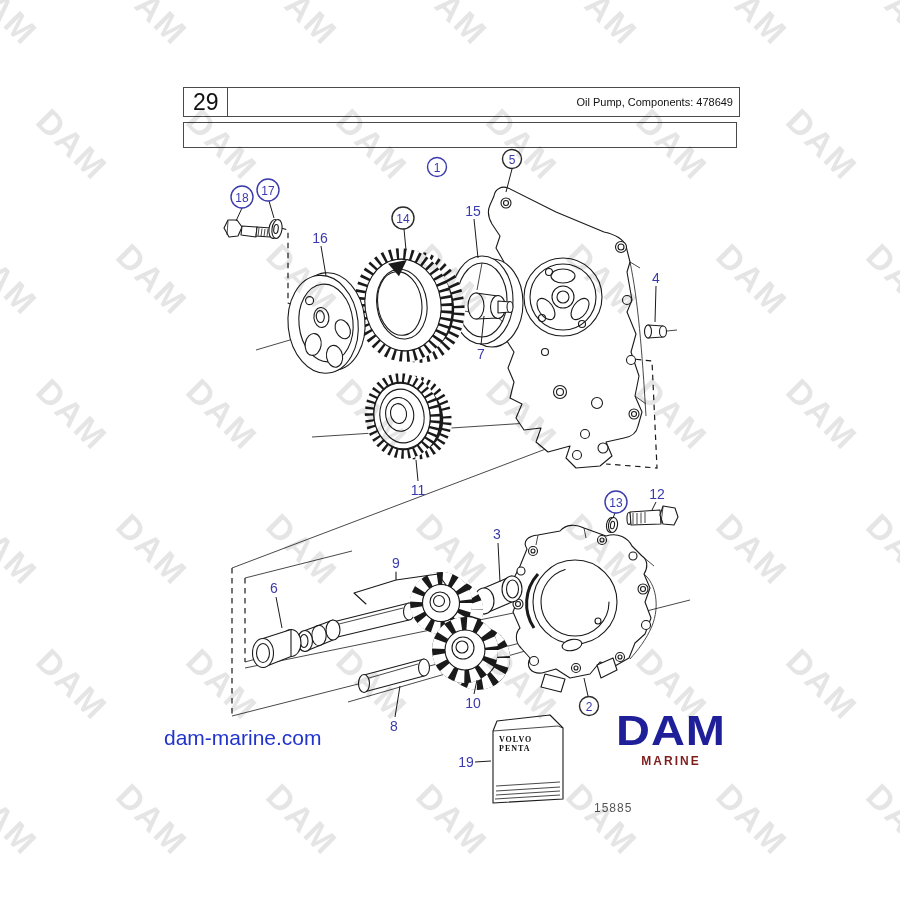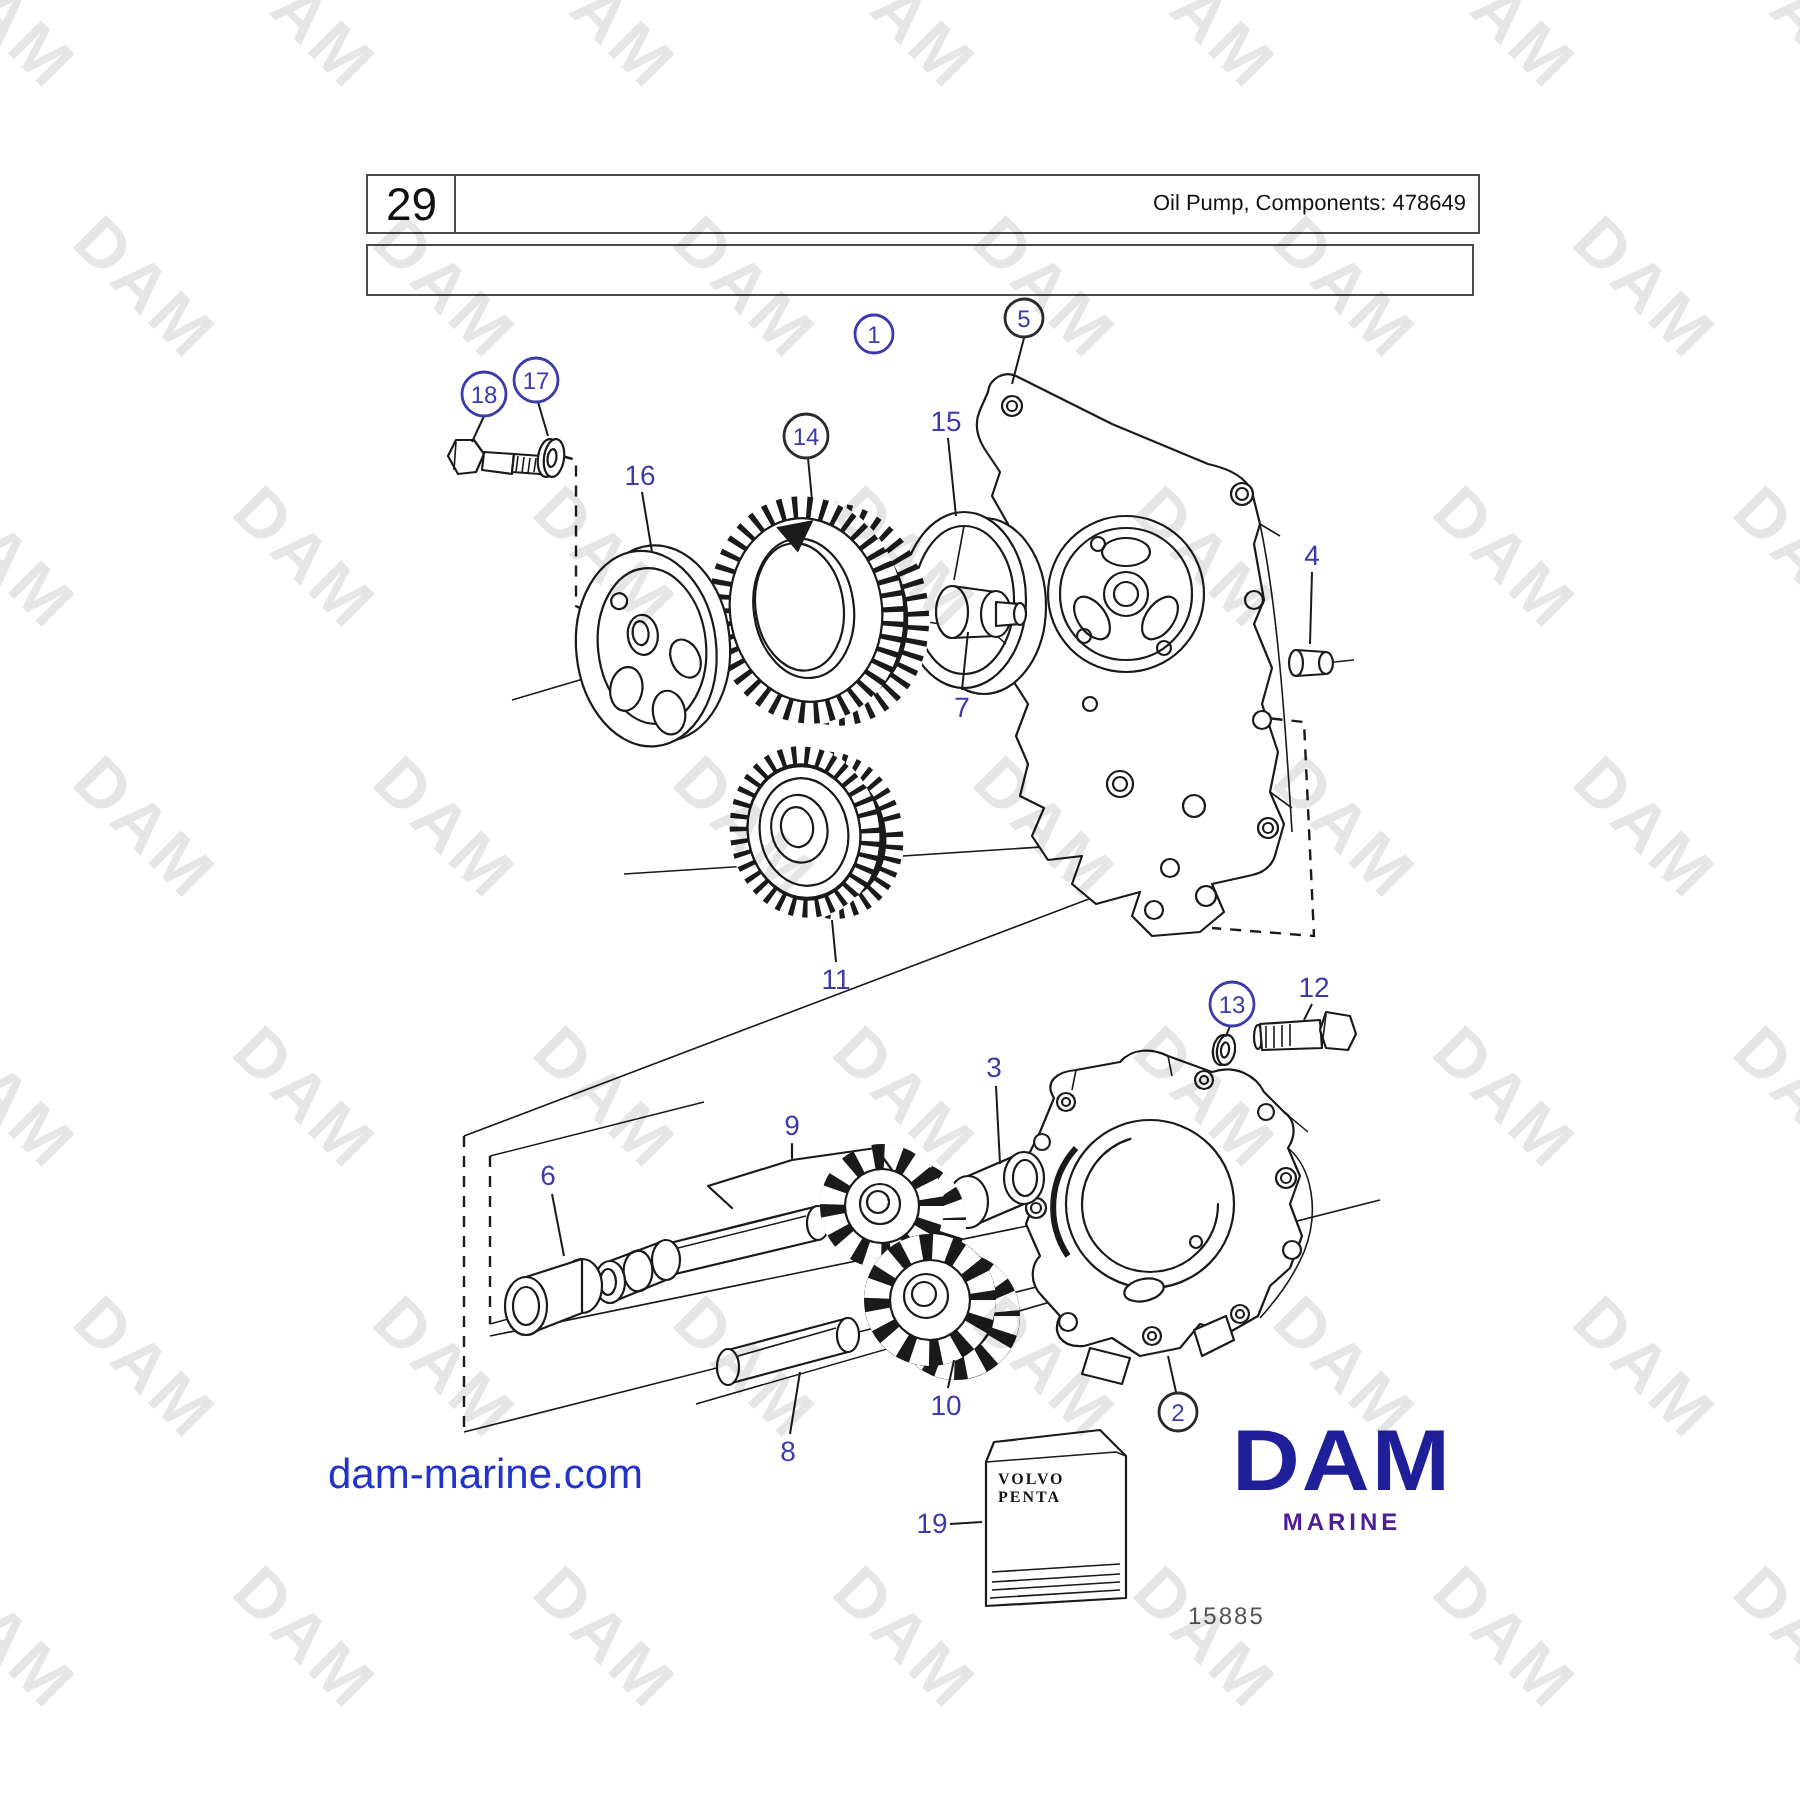--- a/index.html
+++ b/index.html
@@ -19,21 +19,21 @@
   .blk{fill:#1a1a1a;stroke:none;}
   .dash{stroke:#1a1a1a;stroke-width:1.2;fill:none;stroke-dasharray:5.5 4.5;}
   .thin{stroke:#1a1a1a;stroke-width:0.8;fill:none;}
   text.vp{font-family:"Liberation Serif",serif;font-weight:bold;font-size:8px;letter-spacing:1px;fill:#111;}
   #callouts text{font-family:"Liberation Sans",sans-serif;}
   
   .website{position:absolute;left:164px;top:726px;font-size:21px;color:#2233cc;z-index:2;}
   .brand{position:absolute;left:601px;top:708px;width:140px;text-align:center;z-index:2;}
   .brand .name{font-size:47px;font-weight:bold;color:#1f1f99;letter-spacing:1px;line-height:48px;
                transform:scaleY(0.92);transform-origin:top;}
-  .brand .tagline{font-size:12px;font-weight:bold;color:#4c1d95;letter-spacing:2px;margin-top:-2px;}
+  .brand .tagline{font-size:12px;font-weight:bold;color:#7f1d1d;letter-spacing:2px;margin-top:-2px;}
   .fig-num{position:absolute;left:594px;top:801px;font-size:12px;color:#555;z-index:2;letter-spacing:1px;}
   
   #watermarks{position:absolute;inset:0;z-index:4;pointer-events:none;overflow:hidden;}
   .wm{position:absolute;font-weight:bold;font-size:34px;color:rgba(0,0,0,0.10);
       transform:rotate(45deg);letter-spacing:2px;white-space:nowrap;}
 </style>
 </head>
 <body>
 
 <div class="page">

